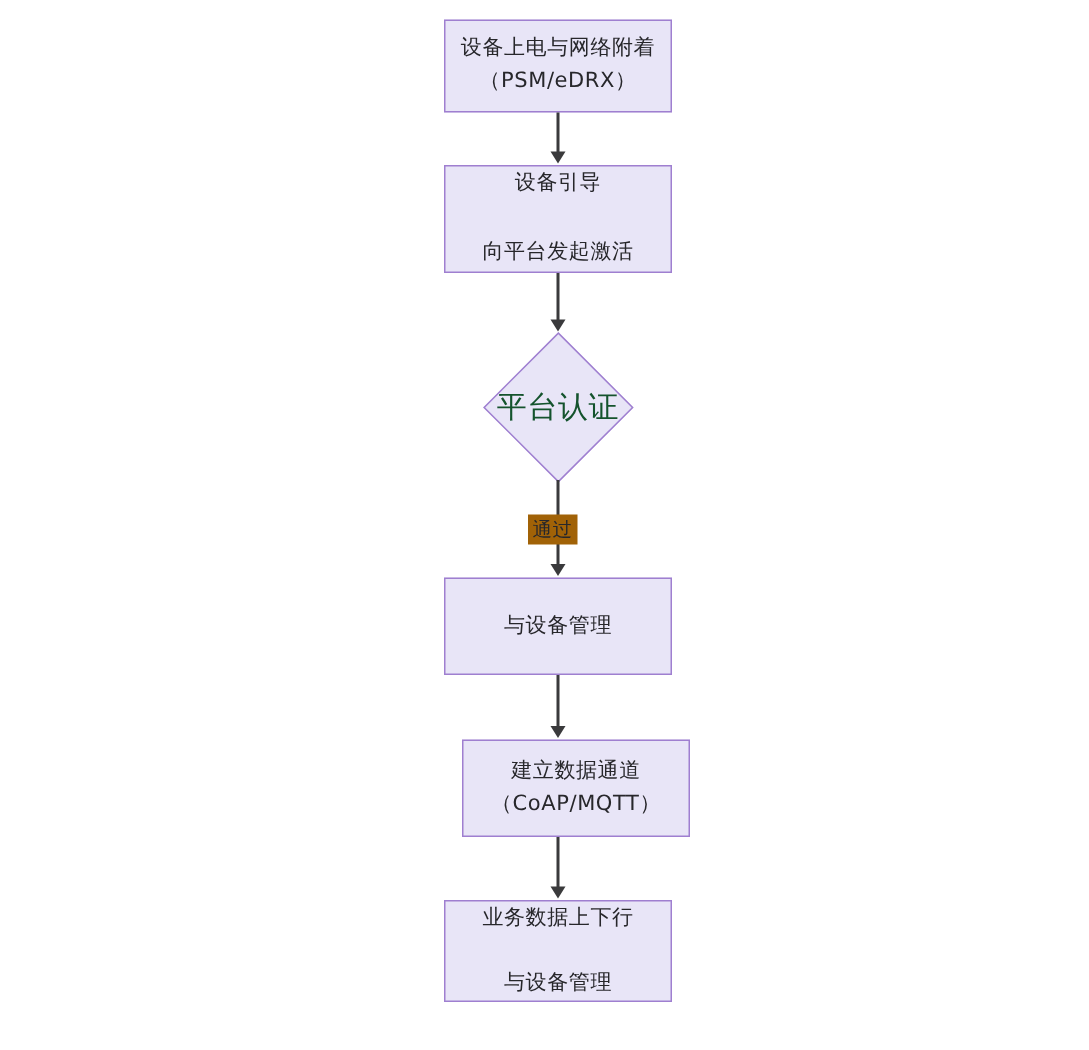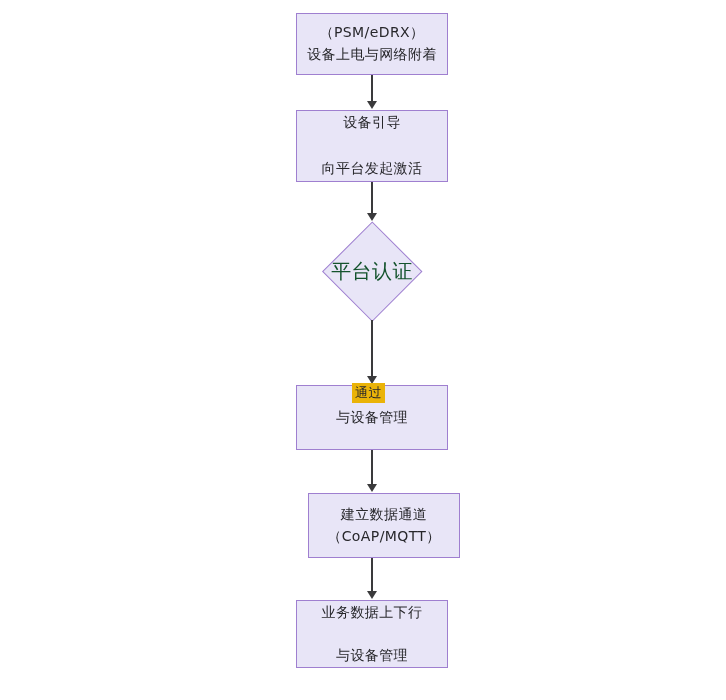--- a/index.html
+++ b/index.html
@@ -81,38 +81,37 @@
     width: 0;
     height: 0;
     border-left: 5px solid transparent;
     border-right: 5px solid transparent;
     border-top: 8px solid #3a3a3c;
   }
 
   
   .edge-label {
     position: absolute;
-    background: #eab308;
+    background: #a16207;
     color: #27272b;
     font-size: 13px;
     letter-spacing: 0.4px;
     padding: 1px 3px;
     white-space: nowrap;
     z-index: 5;
-    margin-top: 40px;
   }
 </style>
 </head>
 <body>
 
 <div id="flow-canvas">
 
   <div class="node-rect" style="left:296px; top:13px; width:152px; height:62px;">
+    <span class="line">设备上电与网络附着</span>
     <span class="line">（PSM/eDRX）</span>
-    <span class="line">设备上电与网络附着</span>
   </div>
 
   <div class="connector" style="left:371.4px; top:75px; height:27px;"></div>
   <div class="arrowhead" style="left:367px; top:101px;"></div>
 
   <div class="node-rect" style="left:296px; top:110px; width:152px; height:72px;gap:24px;">
     <span class="line">设备引导</span>
     <span class="line">向平台发起激活</span>
   </div>
 

